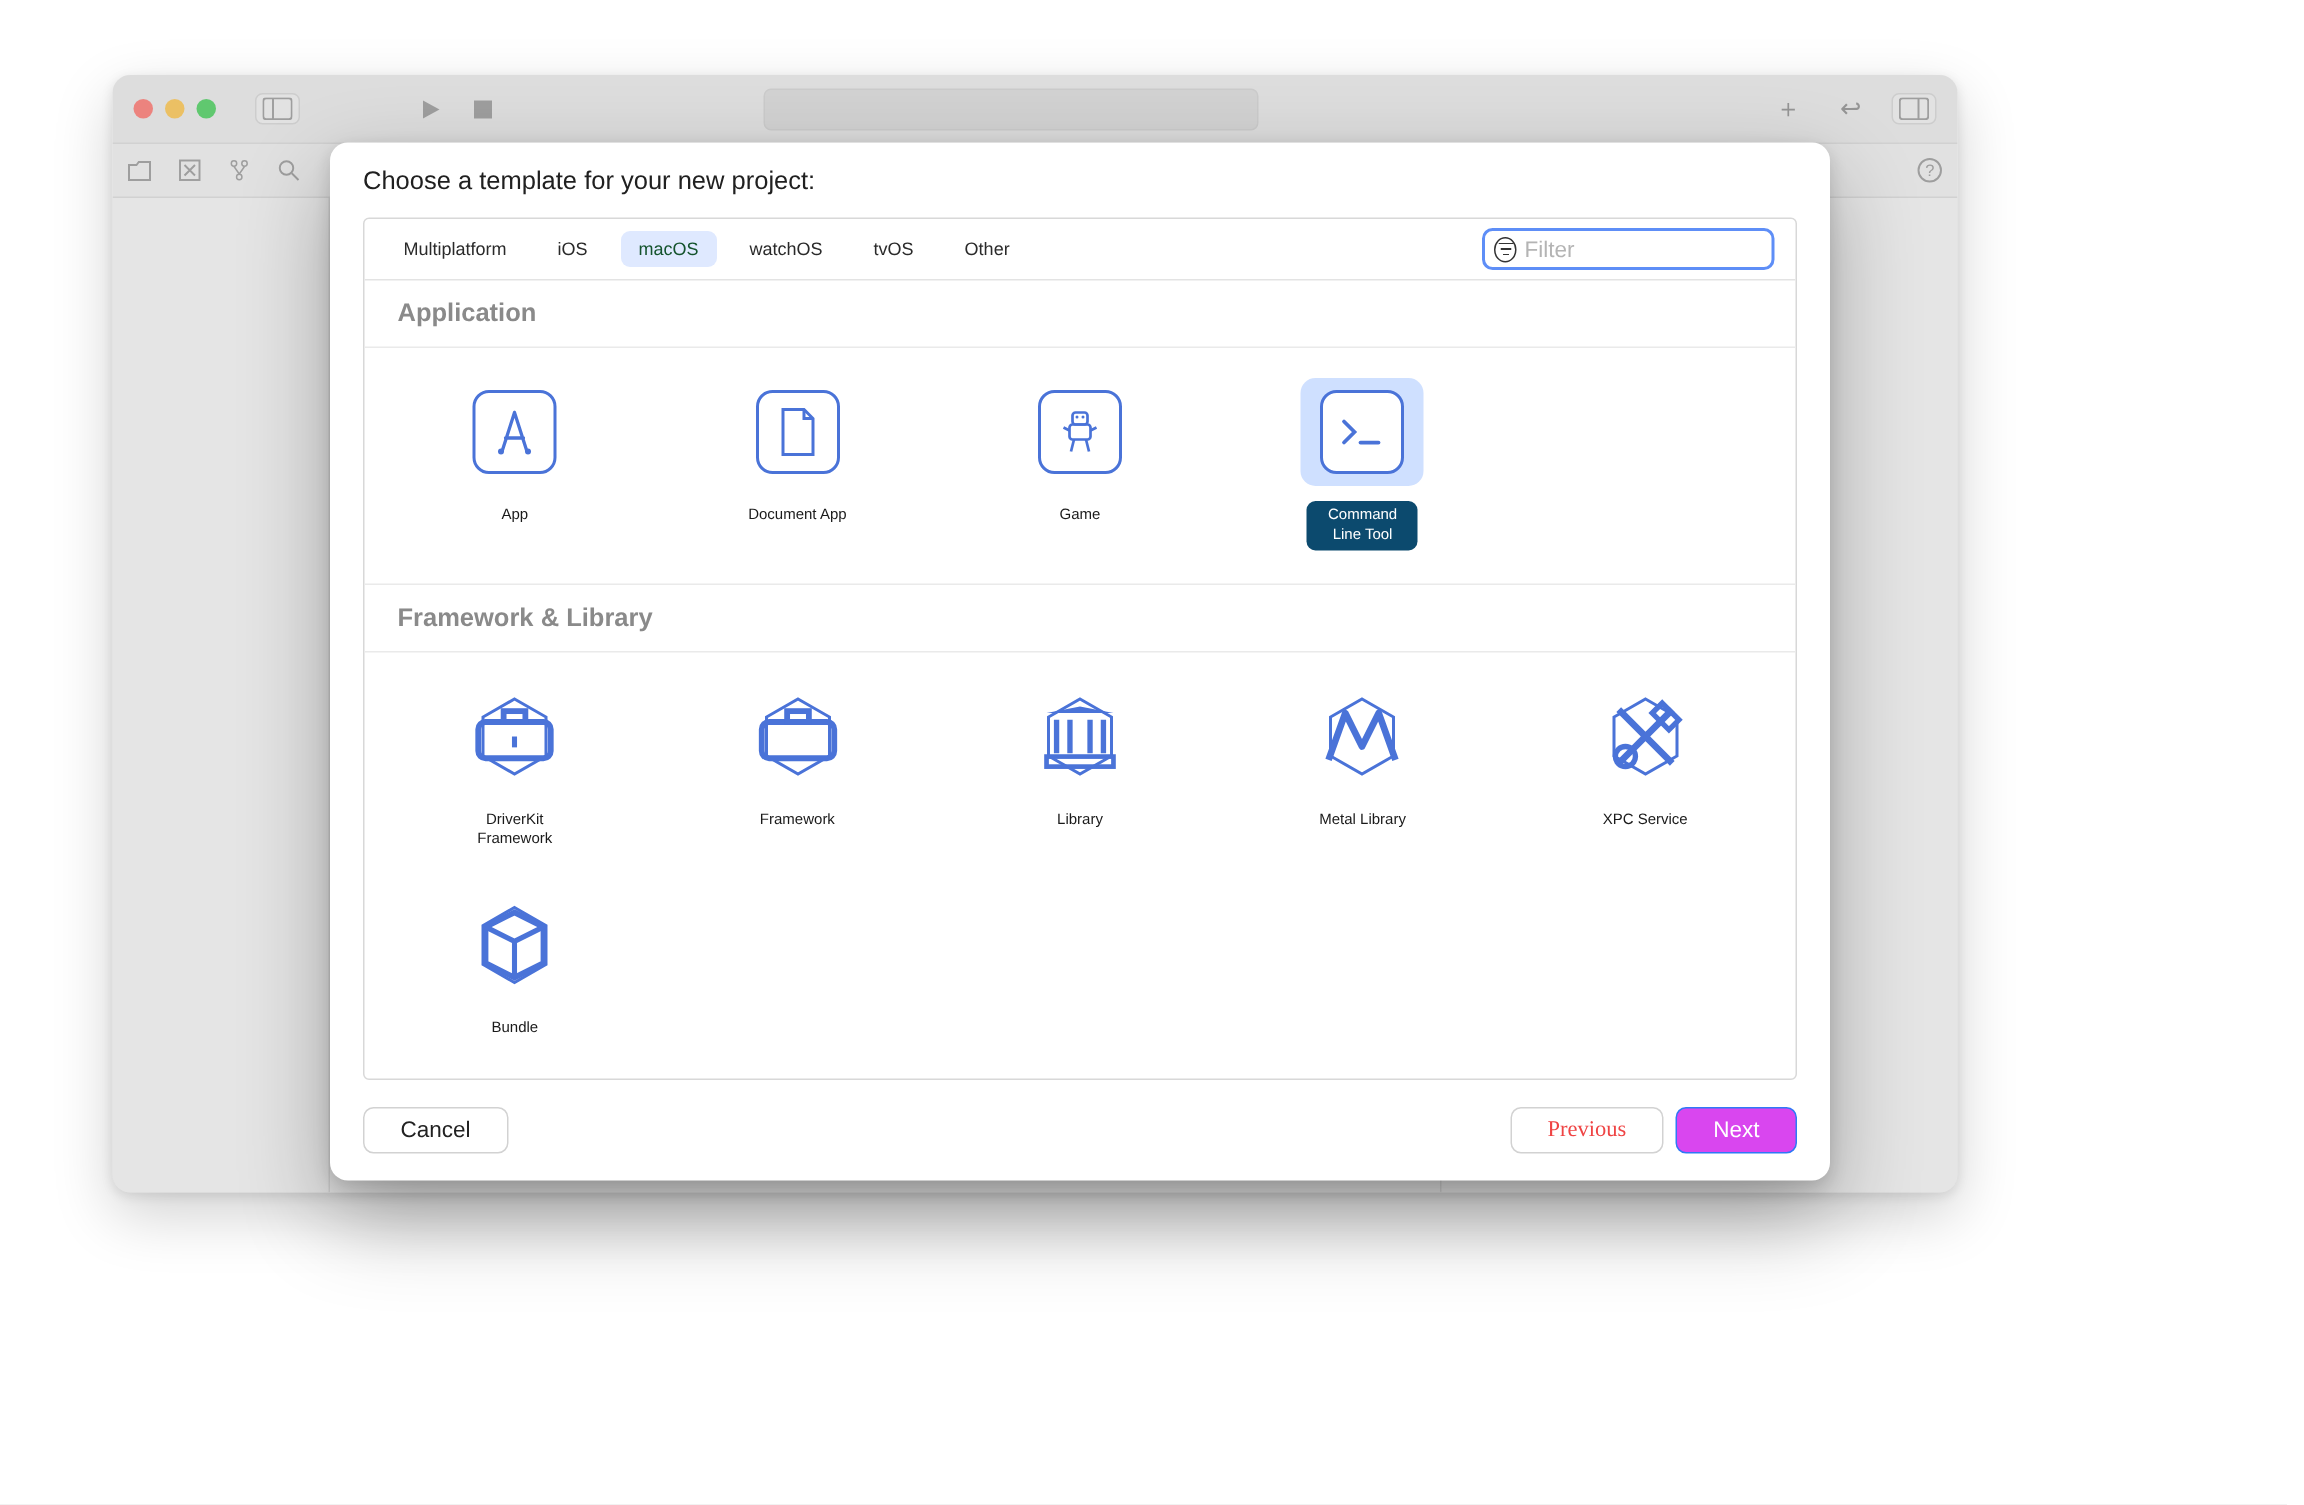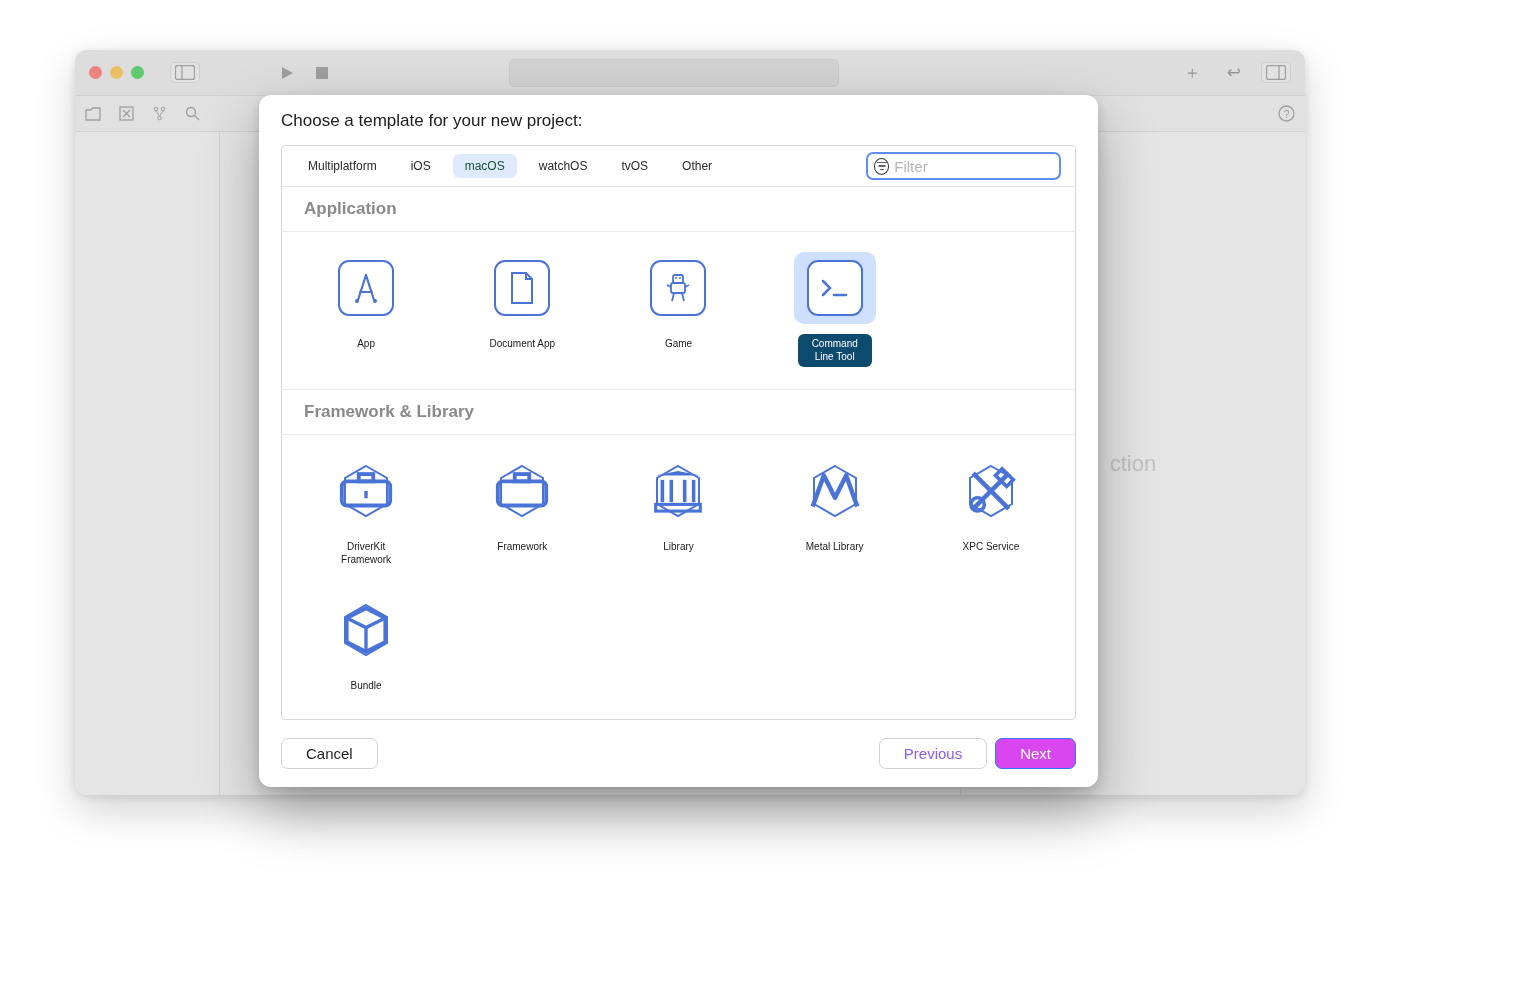--- a/index.html
+++ b/index.html
@@ -84,27 +84,26 @@
   width: 1230px; height: 745px;
   background: rgba(200,200,200,0.35);
   border-radius: 12px;
 }
 
 
 .sheet {
   position: absolute;
   left: 220px;
   top: 95px;
-  width: 839px;
+  width: 1000px;
   background: #ffffff;
   border-radius: 12px;
   box-shadow: 0 25px 60px rgba(0,0,0,0.3), 0 4px 12px rgba(0,0,0,0.15);
   overflow: hidden;
   padding-bottom: 18px;
-  margin-left: 39px;
 }
 .sheet-header {
   padding: 16px 22px 14px;
   font-size: 17px;
   color: #202020;
 }
 .sheet-content {
   border: 1px solid #d8d8d8;
   margin: 0 22px;
   border-radius: 4px;
@@ -233,21 +232,21 @@
   border-radius: 7px;
   border: 1px solid #d2d2d2;
   background: #fff;
   color: #222;
 }
 .btn.primary {
   background: #d946ef;
   color: #fff;
   border-color: #2e79f6;
 }
-.btn.disabled { color: #8b5cf6; }
+.btn.disabled { color: #ef4444; font-family: Liberation Serif, serif; }
 .spacer { flex: 1; }
 
 svg { display: block; }
 </style>
 </head>
 <body>
 
 <div class="xcode-window">
   <div class="xcode-titlebar">
     <div class="traffic">

